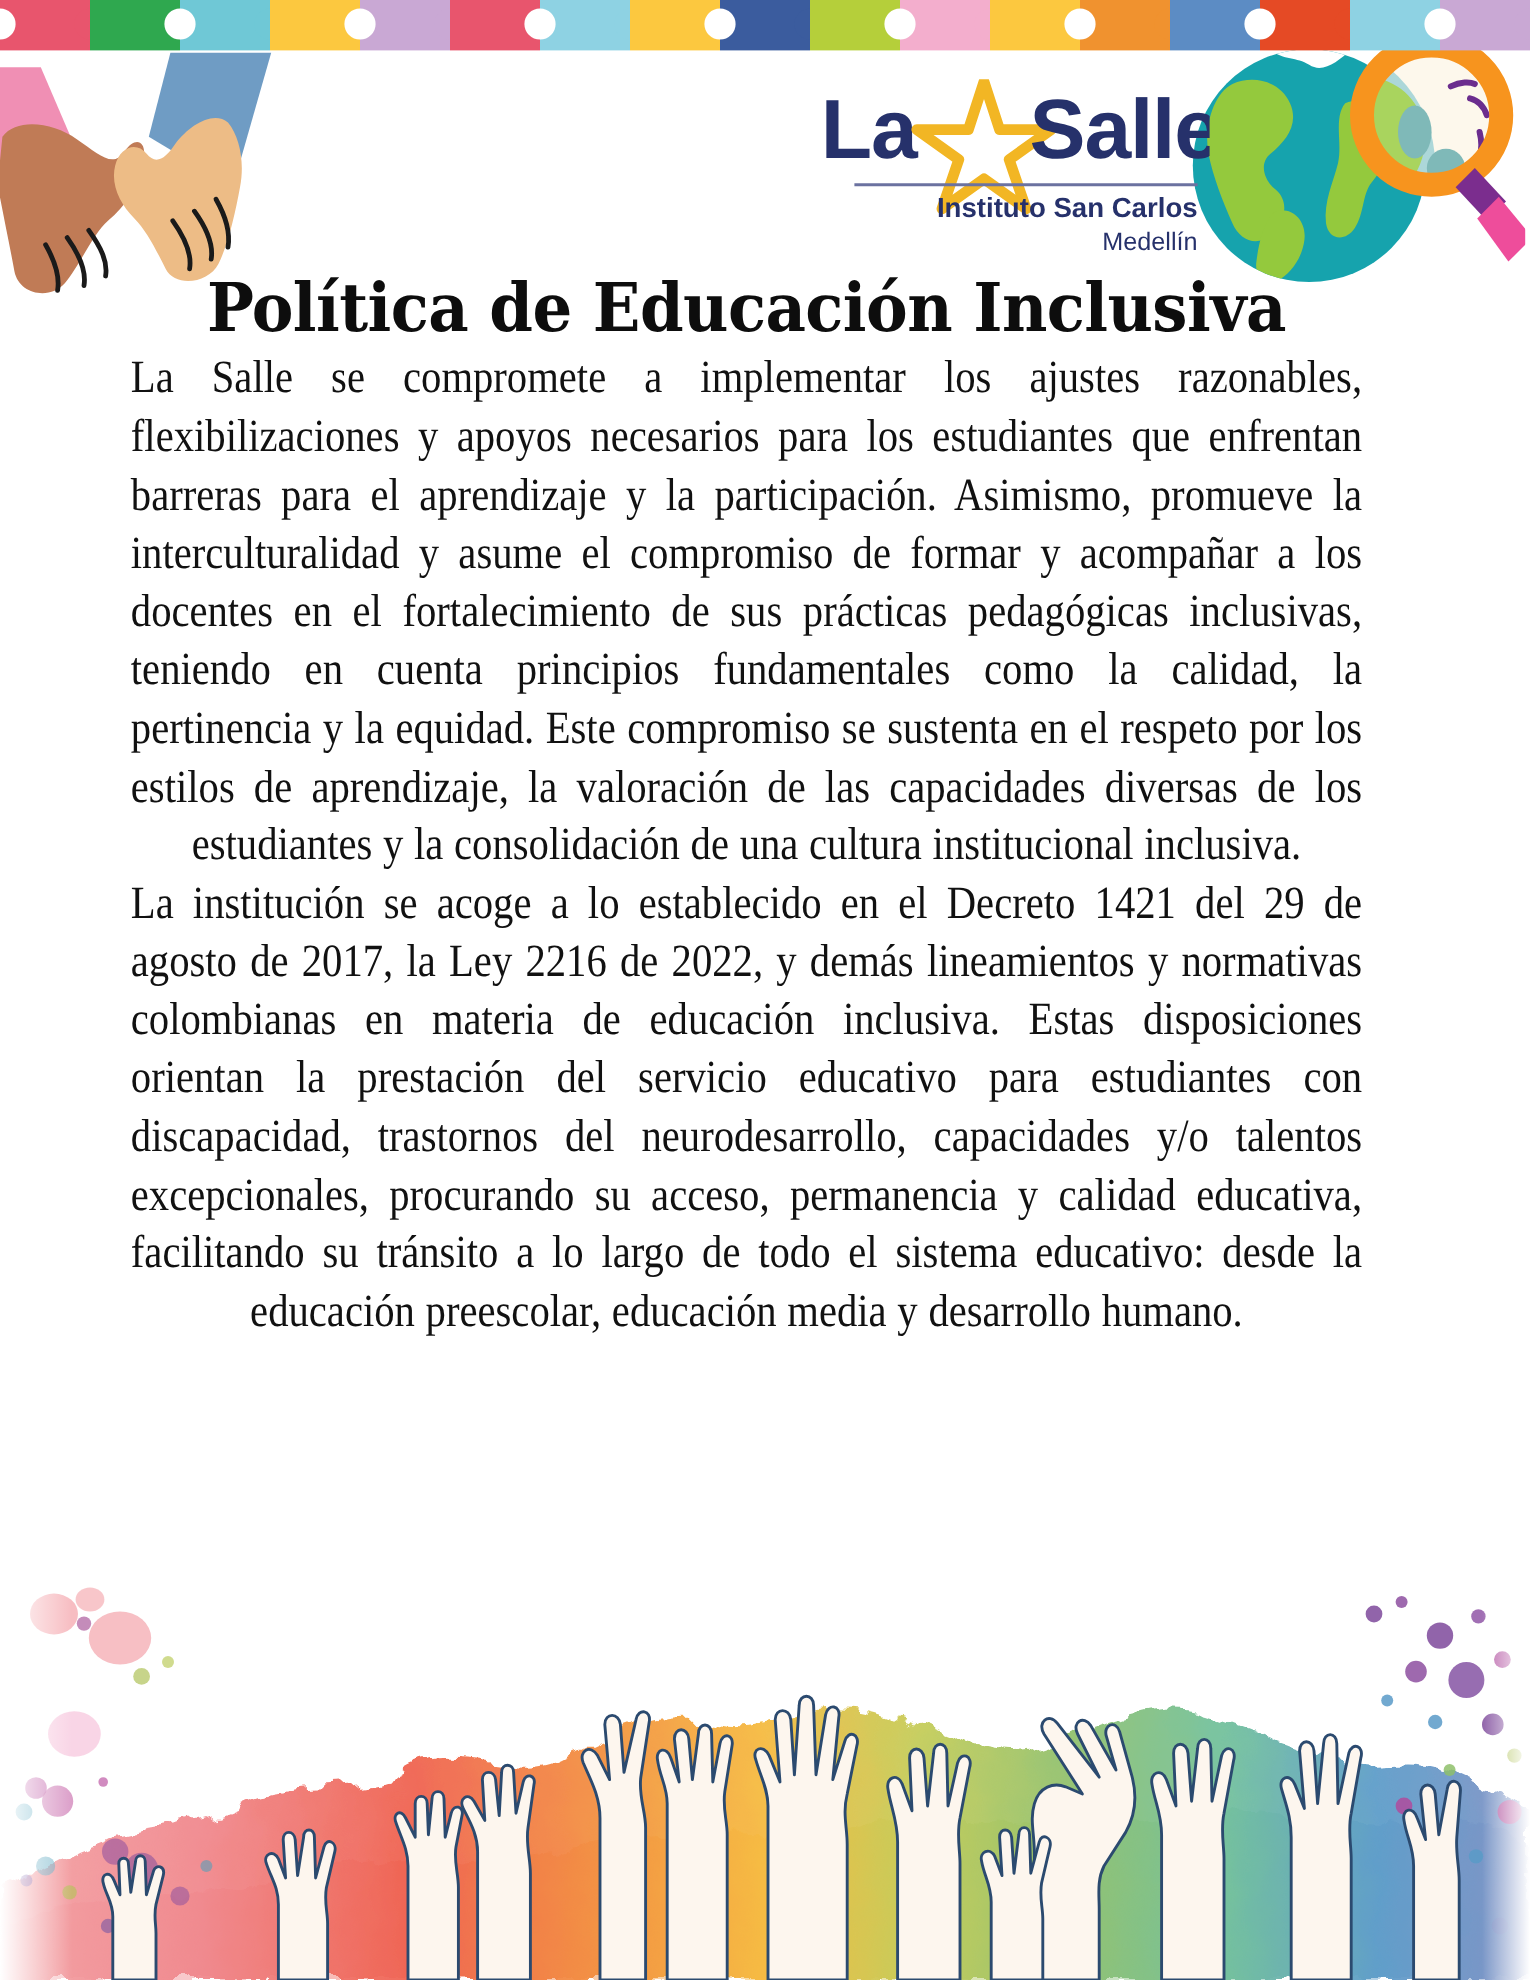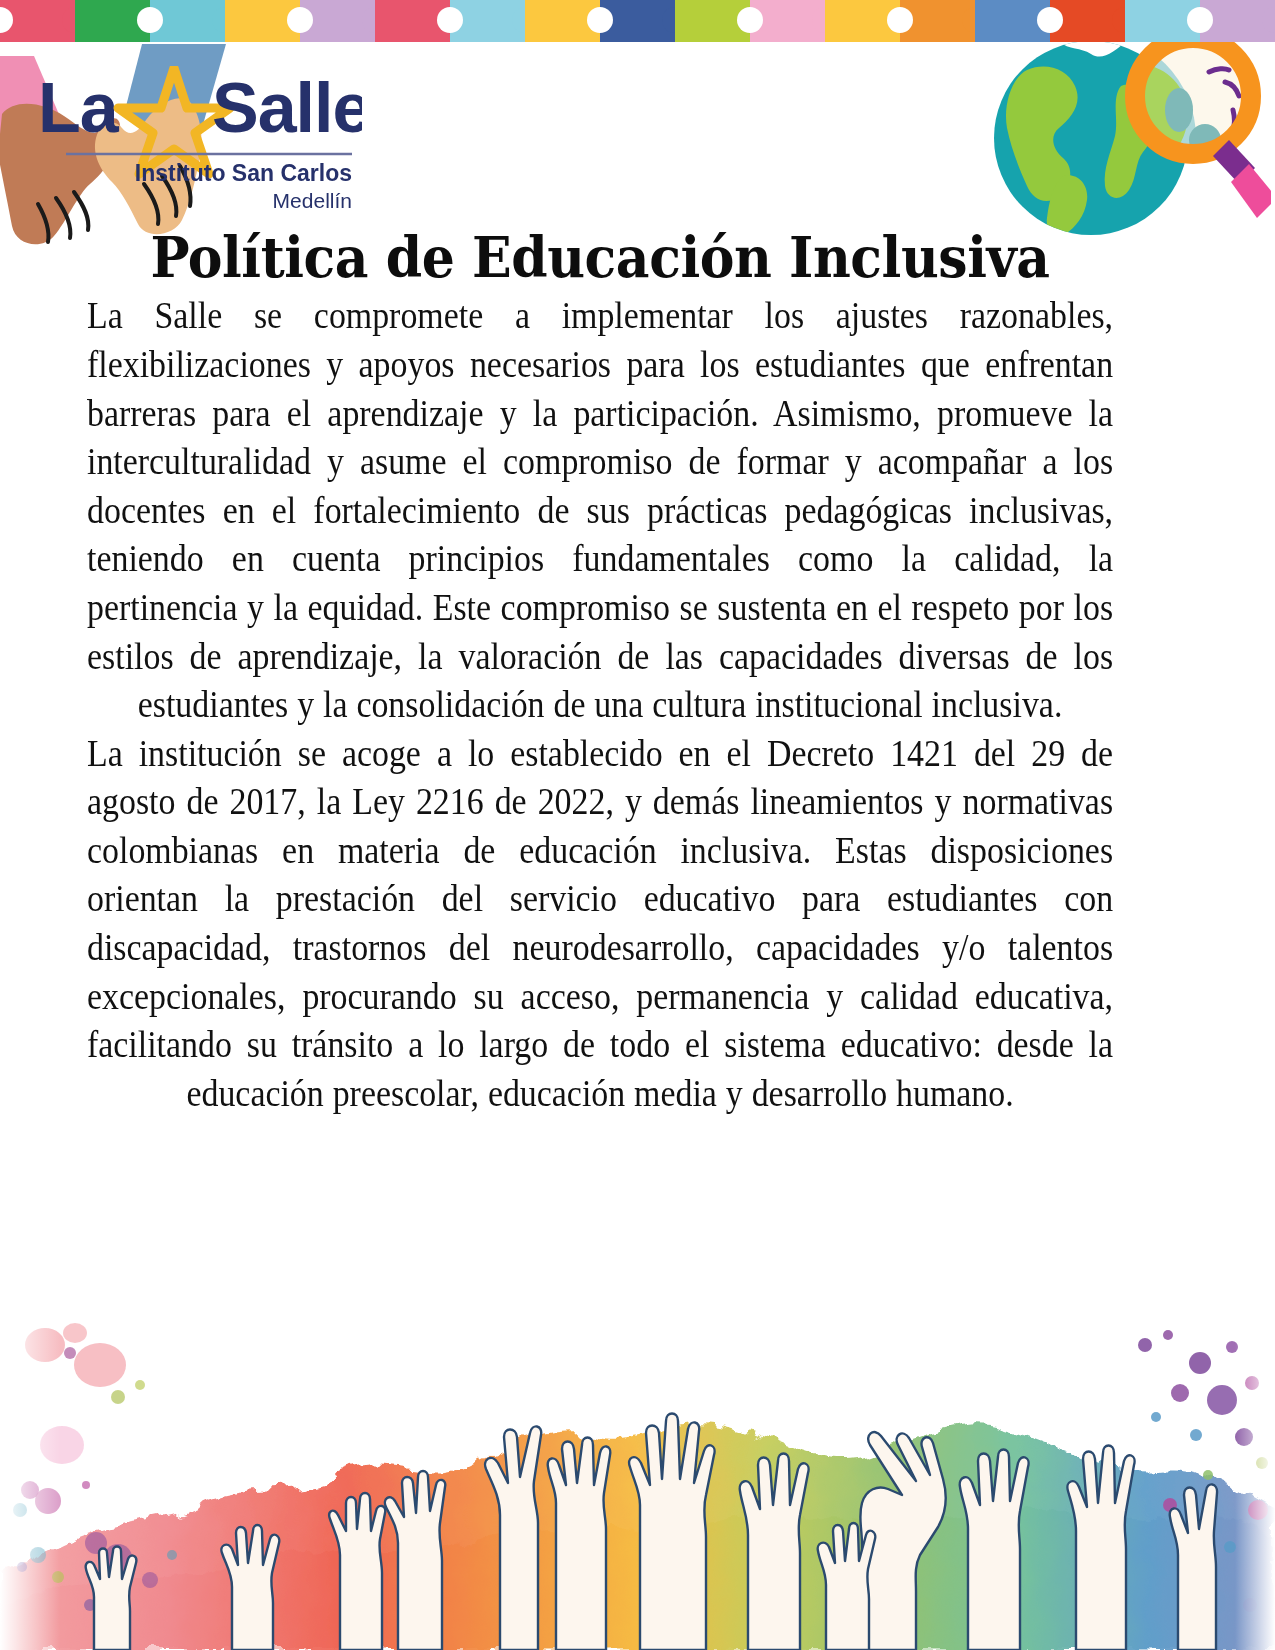--- a/index.html
+++ b/index.html
@@ -39,28 +39,28 @@
   
   .globe-magnifier {
     position:absolute; right:4px; top:28px;
     width:300px; height:215px;
     z-index:4;
   }
 
   
   .logo-block {
     position:absolute; top:66px; left:0; width:1008px;
-    text-align:left; z-index:6;padding-left:32px;
+    text-align:right; z-index:6;padding-left:32px;
   }
   .logo-svg-wrap { display:inline-block; }
 
   
   .content {
     position:absolute;
-    top:228px; left:87px;
+    top:228px; left:109px;
     width:1026px;
     z-index:3;
   }
   .doc-title {
     font-family:"DejaVu Serif", serif;
     font-weight:bold;
     font-size:56px;
     line-height:1.06;
     letter-spacing:-0.5px;
     text-align:center;

